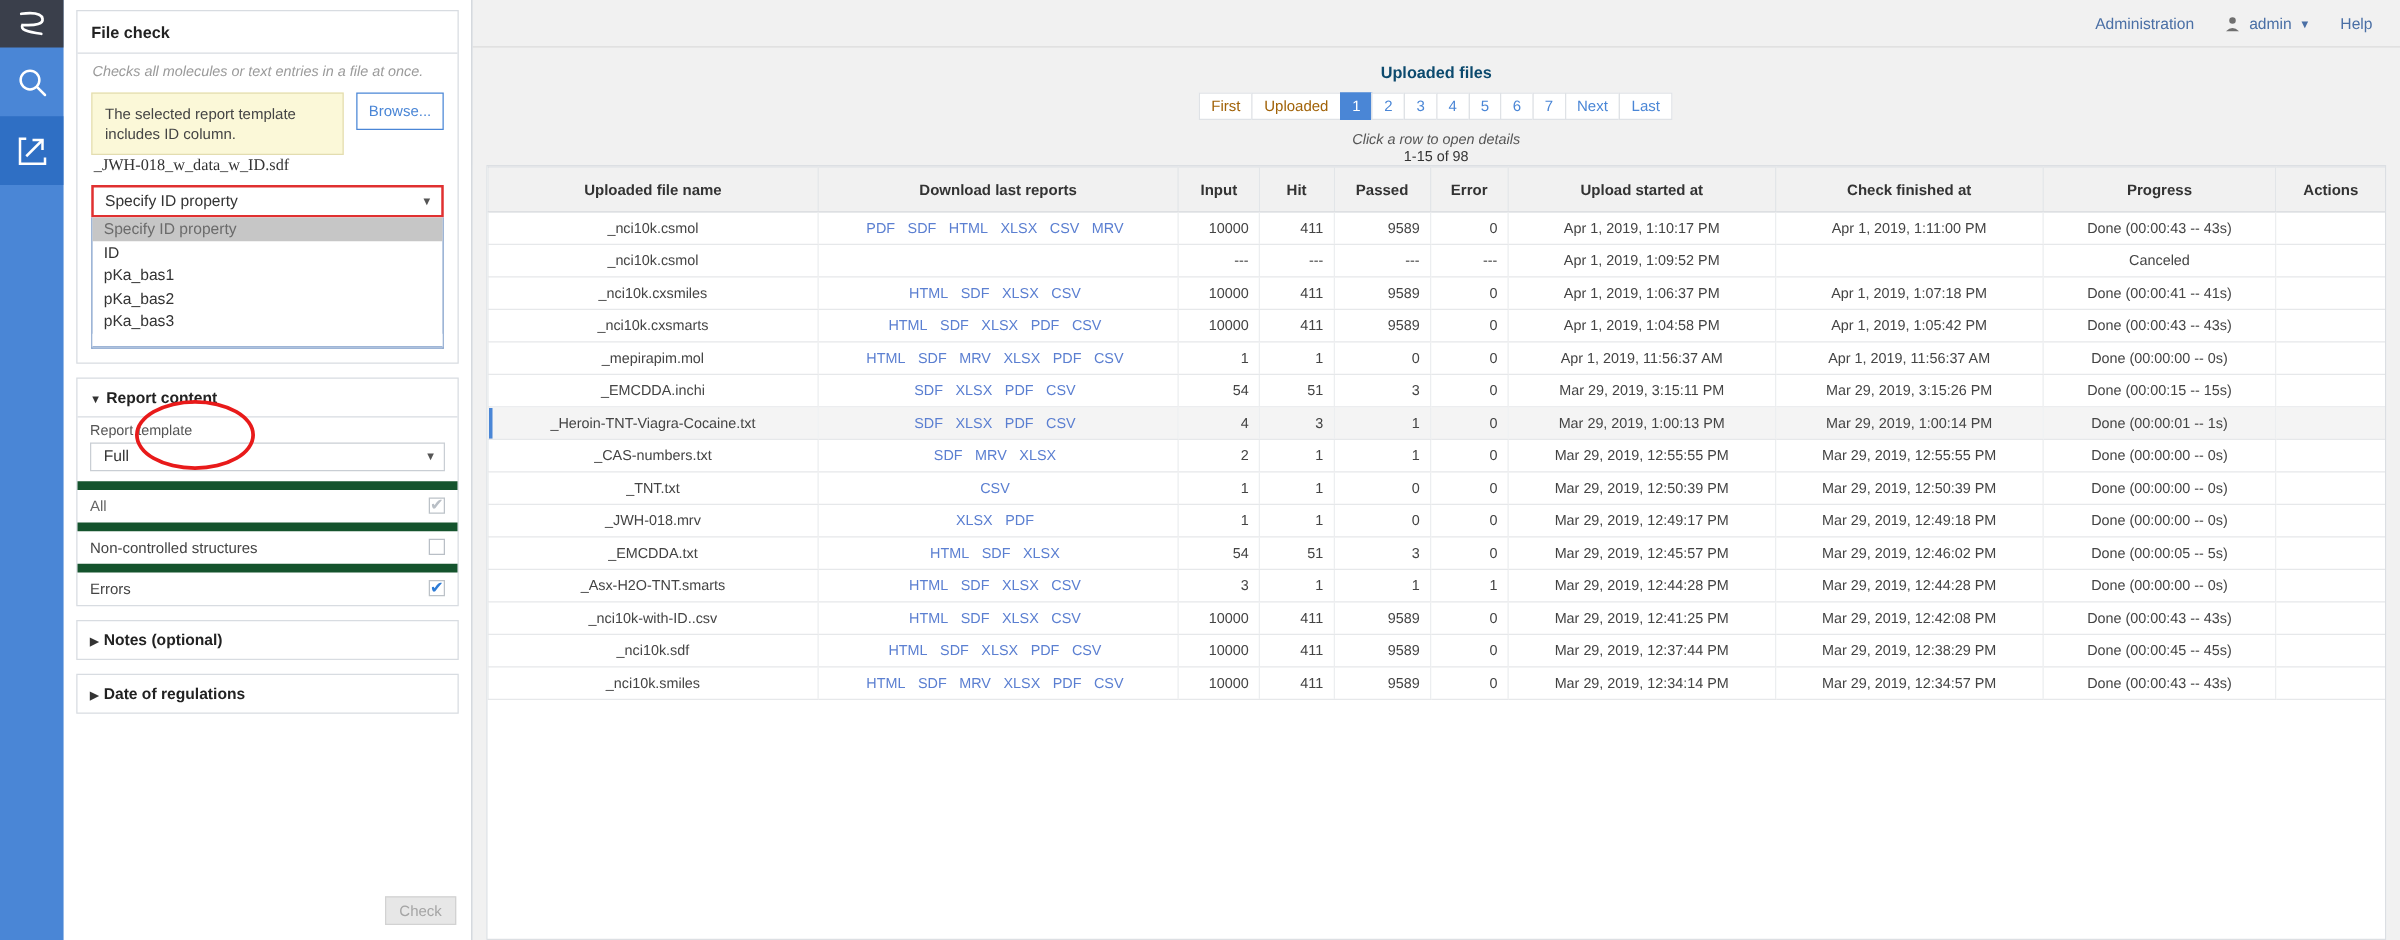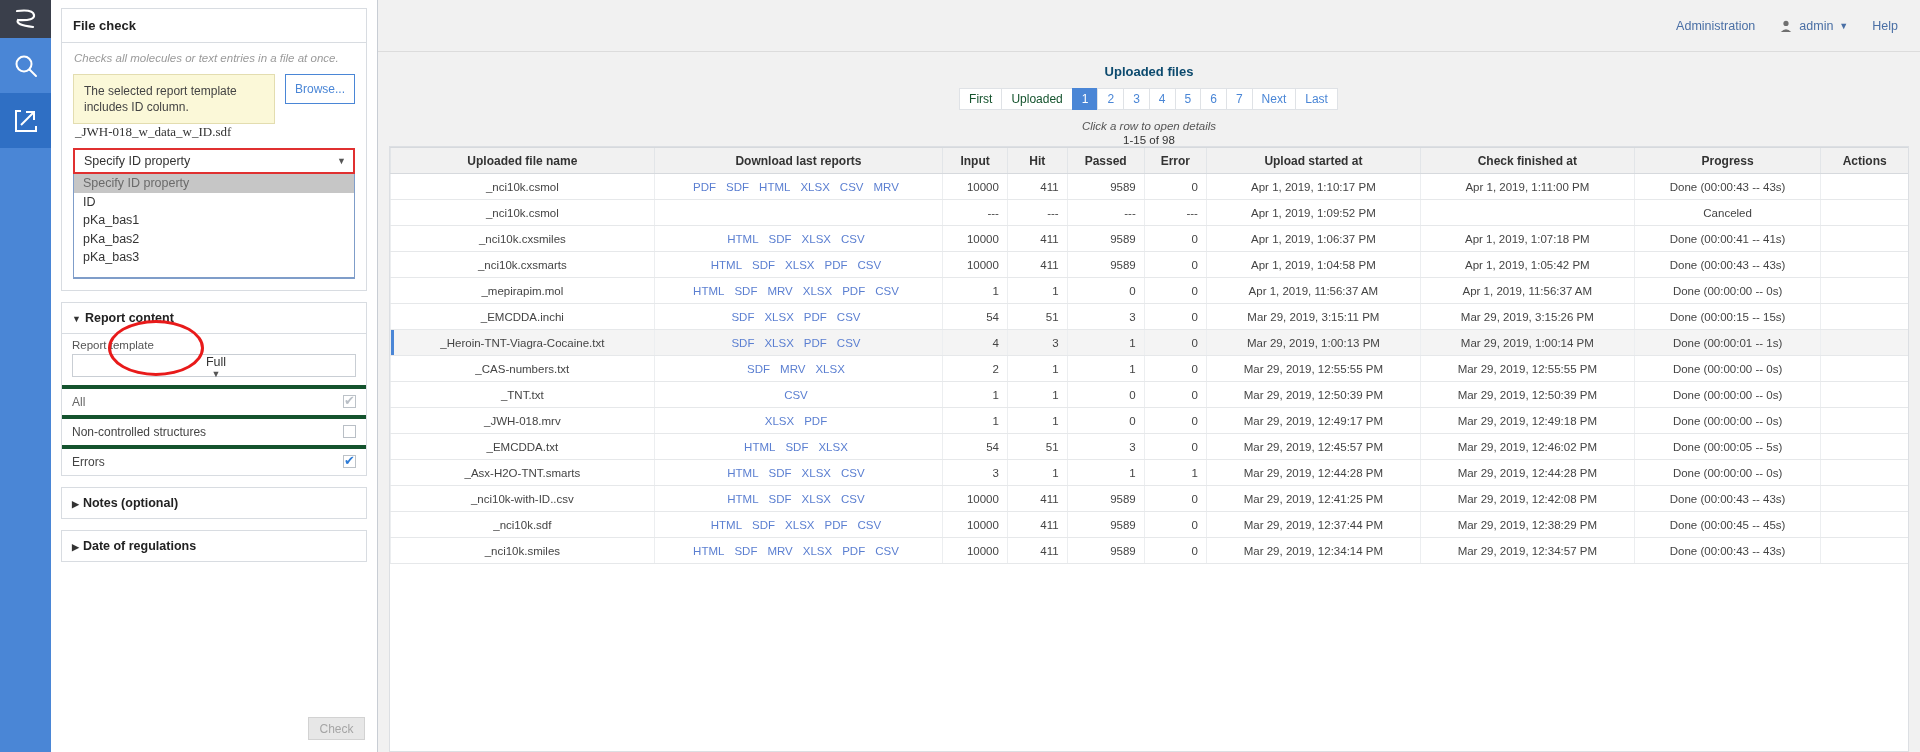--- a/index.html
+++ b/index.html
@@ -43,64 +43,64 @@
   .dd-item.hl { background:#c6c6c6; color:#6b6b6b; }
   .dd-fade { height:11px; background:#fff; border-bottom:1px solid #7f9dc9; }
 
   .sect { border:1px solid #d8dce1; background:#fff; margin-bottom:11px; }
   .sect-head { padding:8px 10px; font-weight:bold; font-size:12.5px; color:#222;
                border-bottom:1px solid #d8dce1; cursor:pointer; }
   .tri { display:inline-block; font-size:9px; margin-right:4px; color:#333; }
 
   .field-label { font-size:11.5px; color:#555; padding:5px 10px 3px 10px; }
   .sel2 { margin:0 10px 8px 10px; border:1px solid #c9ced4; height:23px; display:flex;
-          align-items:center; justify-content:space-between; padding:0 6px 0 10px; font-size:12.5px; cursor:pointer;flex-direction:column; }
+          align-items:center; justify-content:space-between; padding:0 6px 0 10px; font-size:12.5px; cursor:pointer; }
 
   .cbrow { display:flex; align-items:center; justify-content:space-between;
-           padding:6px 10px; border-top:4px solid #14532d; font-size:12px; color:#444; }
+           padding:6px 10px; border-top:7px solid #14532d; font-size:12px; color:#444; }
   .cbrow:first-child { border-top:none; }
   .cbrow.all { color:#666; }
   .cb { width:13px; height:13px; border:1px solid #b9bfc6; background:#fff; position:relative; cursor:pointer; }
   .cb.on { border-color:#bcc2c8; }
   .cb.on:after { content:"✔"; position:absolute; left:0px; top:-3px; font-size:13px; color:#2d7bd6; }
   .cb.dim:after { color:#b9bfc6; }
 
   .check-btn { position:absolute; right:12px; bottom:12px; width:57px; height:23px;
                background:#e7e7e7; border:1px solid #d2d2d2; color:#a5a5a5;
                font-size:12px; display:flex; align-items:center; justify-content:center; cursor:default; }
 
   .redcircle { position:absolute; width:96px; height:56px; border:3px solid #e81a1a;
                border-radius:50%; left:57px; top:320px; pointer-events:none; }
 
   
   .right { flex:1; display:flex; flex-direction:column; background:#f1f1f1; min-width:0; }
-  .topbar { height:52px; background:#f1f1f1; border-bottom:1px solid #dcdcdc;
+  .topbar { height:38px; background:#f1f1f1; border-bottom:1px solid #dcdcdc;
             display:flex; align-items:center; justify-content:flex-end; gap:24px; padding-right:22px; font-size:12.5px;text-align:center; }
   .topbar a { color:#4a6fa5; text-decoration:none; cursor:pointer; }
   .admin { display:flex; align-items:center; gap:6px; color:#4a6fa5; cursor:pointer; }
 
   .uploaded-title { text-align:center; font-weight:bold; font-size:13px; color:#0c4a6e; padding:12px 0 9px 0; }
 
   .pager { display:flex; justify-content:center; margin-bottom:10px; }
   .pg { border:1px solid #dfe2e6; background:#fff; min-width:25px; height:22px; padding:0 9px;
         display:flex; align-items:center; justify-content:center; font-size:12px; color:#4a86d6;
         margin-left:-1px; cursor:pointer; }
-  .pg.dis { color:#14532d; cursor:default; }
+  .pg.dis { color:#a16207; cursor:default; }
   .pg.act { background:#4a86d6; border-color:#4a86d6; color:#fff; }
 
   .tablewrap { background:#fff; margin:0 11px; border:1px solid #dcdfe3; flex:1; overflow:hidden; }
   .tbl-topbar { display:flex; align-items:center; justify-content:space-between;
                 background:#f1f1f1; padding:0 14px; height:26px;flex-direction:column; }
   .clickrow { font-style:italic; color:#555; font-size:11.5px; }
   .counts { font-size:11.5px; color:#333; }
 
   table { width:100%; border-collapse:collapse; table-layout:fixed; }
   thead th { background:#f1f1f1; border-top:1px solid #d6d9dd; border-bottom:1px solid #d6d9dd;
              border-left:1px solid #e2e5e8; font-size:12px; font-weight:bold; color:#333;
-             height:26px; padding:0 8px; }
+             height:36px; padding:0 8px; }
   tbody td { border-bottom:1px solid #e6e8ea; border-left:1px solid #eceef0;
              height:26px; font-size:11.5px; color:#444; padding:0 8px; text-align:center;
              white-space:nowrap; overflow:hidden; }
   tbody tr.sel td { background:#f4f4f4; }
   tbody tr.sel td:first-child { box-shadow: inset 3px 0 0 #4a86d6; }
   td.num { text-align:right; }
   .lk { color:#5b7fd1; margin:0 5px; cursor:pointer; }
   .lk:first-child { margin-left:0; }
 
   

